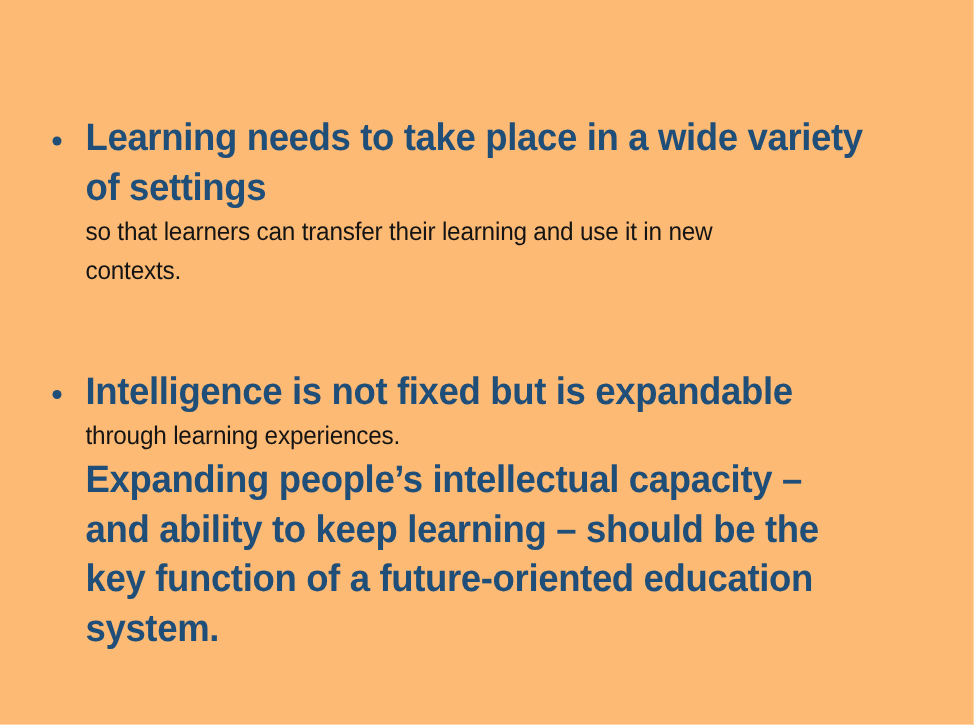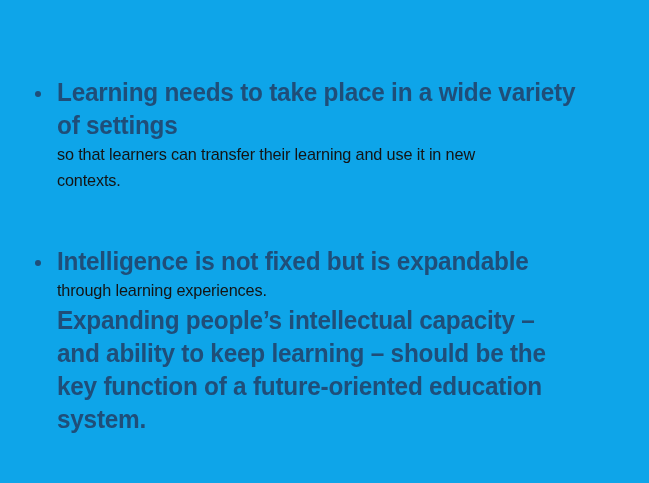--- a/index.html
+++ b/index.html
@@ -13,21 +13,21 @@
     background: #ffffff;
     font-family: "Liberation Sans", sans-serif;
     overflow: hidden;
     -webkit-font-smoothing: antialiased;
   }
 
   .slide {
     position: relative;
     width: 649px;
     height: 483px;
-    background: #0ea5e9;
+    background: #fdba74;
     box-sizing: border-box;
   }
 
   .content {
     position: absolute;
     left: 0;
     top: 0;
     width: 649px;
   }
 

